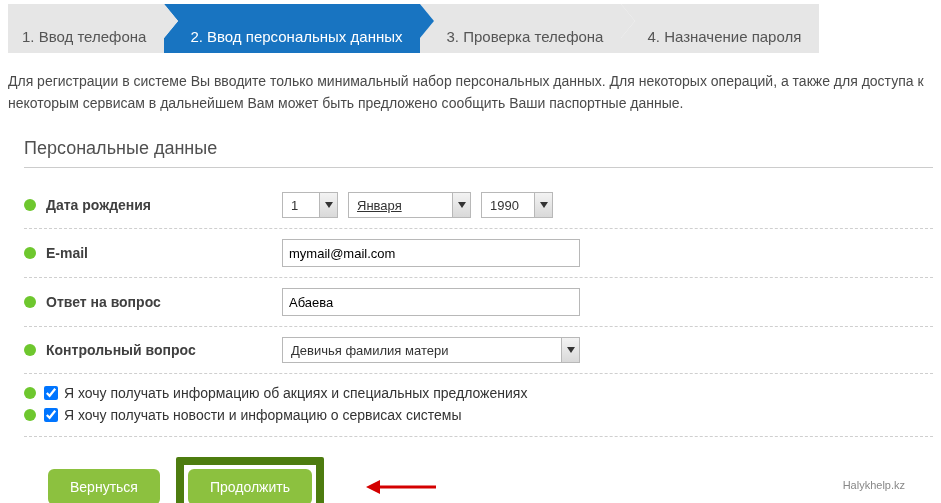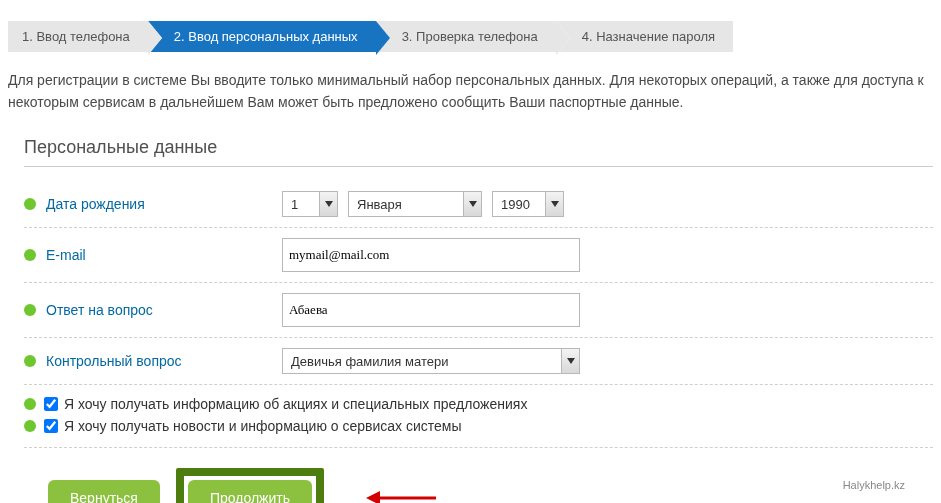--- a/index.html
+++ b/index.html
@@ -12,24 +12,23 @@
     width: 941px;
     background: #fff;
   }
   .steps {
     display: flex;
     margin-bottom: 18px;
   }
   .step {
     background: #e6e6e6;
     color: #555;
-    padding: 8px 18px 8px 26px;
+    padding: 24px 18px 8px 26px;
     position: relative;
-    font-size: 13px;
-    margin-top: 17px;
+    font-size: 15px;
   }
   .step:first-child { padding-left: 14px; }
   .step.active {
     background: #1874c1;
     color: #fff;
   }
   .step::after {
     content: "";
     position: absolute;
     right: -14px;
@@ -78,32 +77,33 @@
   .bullet {
     width: 12px;
     height: 12px;
     background: #6ec72e;
     border-radius: 50%;
     flex: 0 0 12px;
     margin-right: 10px;
   }
   .label {
     width: 236px;
-    color: #0369a1;
-    font-size: 14px;
+    color: #404040;
+    font-size: 14px;
+    font-weight: bold;
   }
   .controls {
     display: flex;
     gap: 10px;
     align-items: center;
   }
   select, input[type="text"] {
-    font-family: Liberation Serif, serif;
+    font-family: Liberation Sans, sans-serif;
     font-size: 13px;
-    padding: 16px 6px;
+    padding: 4px 6px;
     border: 1px solid #b8b8b8;
     height: 28px;
     background: #fff;
   }
   .select-like {
     display: flex;
     align-items: center;
     justify-content: space-between;
     font-size: 13px;
     padding: 0 0 0 8px;
@@ -116,21 +116,21 @@
     width: 18px;
     height: 24px;
     background: linear-gradient(#f3f3f3,#d9d9d9);
     border-left: 1px solid #b8b8b8;
     display: flex;
     align-items: center;
     justify-content: center;
   }
   .select-btn svg { display:block; }
   .w-day   { width: 56px; }
-  .w-month { width: 134px; }
+  .w-month { width: 123px; text-decoration: underline; }
   .w-year  { width: 72px; }
   .w-input { width: 298px; }
   .w-question { width: 298px; }
 
   .check-row {
     display: flex;
     align-items: center;
     padding: 3px 0;
     font-size: 14px;
   }

